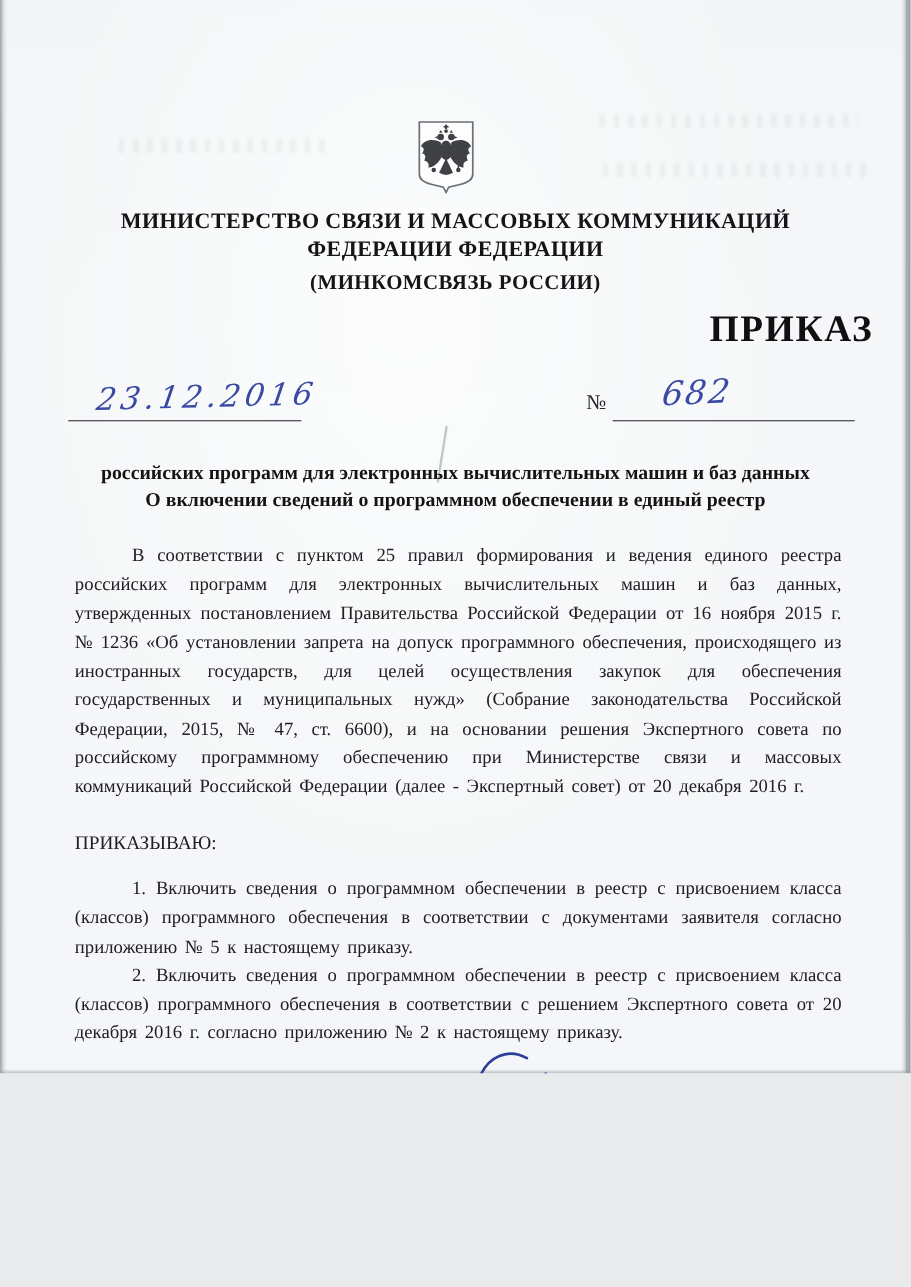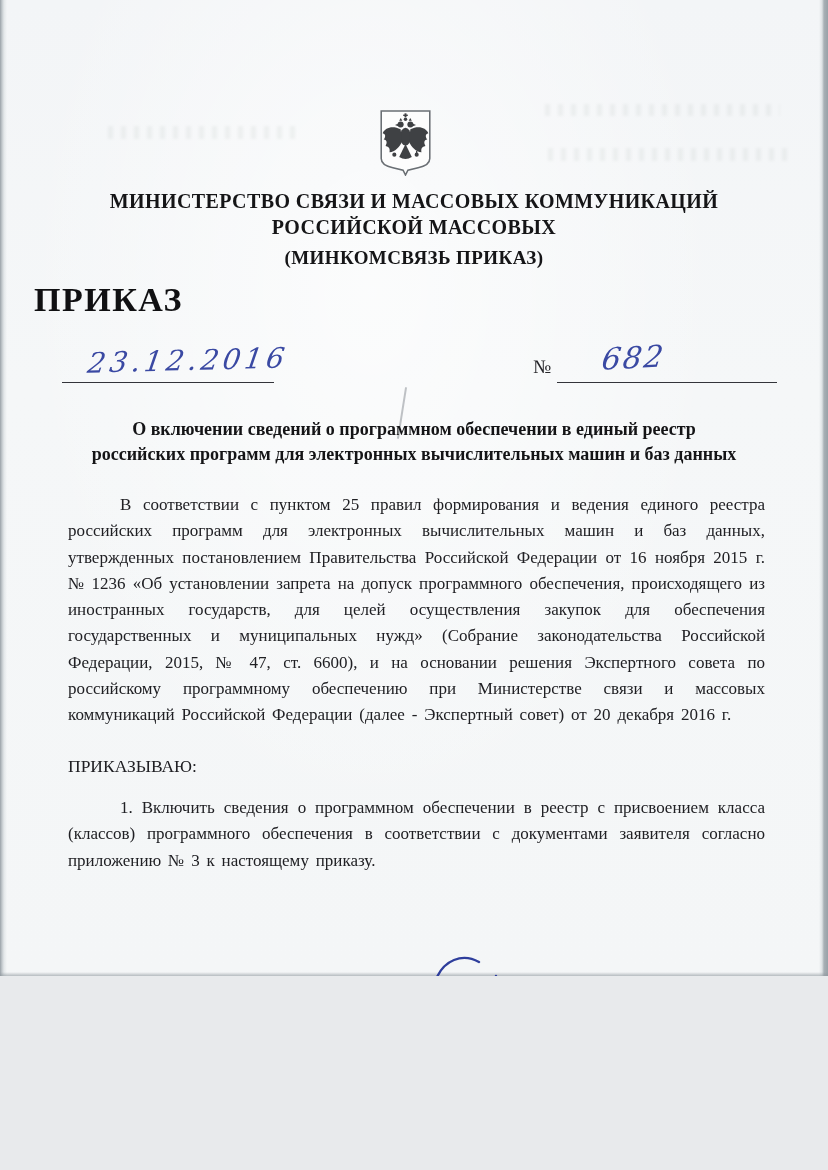--- a/index.html
+++ b/index.html
@@ -33,21 +33,21 @@
 
   
   .crest{position:absolute;left:377px;top:108px;width:57px;height:68px;}
 
   
   .org{position:absolute;left:34px;width:760px;text-align:center;
     font-weight:bold;color:#151517;letter-spacing:.4px;}
   .org1{top:190px;font-size:20px;}
   .org2{top:216px;font-size:20px;}
   .org3{top:247px;font-size:19px;}
-  .doctype{position:absolute;left:34px;top:281px;width:760px;text-align:left;
+  .doctype{position:absolute;left:34px;top:281px;width:760px;text-align:right;
     font-weight:bold;font-size:34px;letter-spacing:1.5px;color:#101012;}
 
   
   .hand{font-family:"DejaVu Serif","Liberation Serif",serif;font-style:italic;color:#3a49a3;}
   .date-hand{position:absolute;left:88px;top:344px;font-size:28px;letter-spacing:4px;
     transform:rotate(-1.5deg) skewX(-10deg);}
   .date-line{position:absolute;left:62px;top:347px;width:212px;height:35px;
     border-bottom:1.6px solid #33343a;}
   .num-sign{position:absolute;left:533px;top:356px;font-size:19px;color:#26262a;}
   .num-line{position:absolute;left:557px;top:347px;width:220px;height:35px;
@@ -105,43 +105,44 @@
         <path d="M34,22 C42,18 50,20 52.5,26 C49,27 49.5,30 51.5,32.5 C47.5,33 48,36.5 49.5,39 C45,40 45,43 45.5,45.5 C40,45.6 35,40 32.5,34.5 Z"></path>
         <path d="M29,37 L22.5,50.5 Q29,54.5 35.5,50.5 Z"></path>
         <circle cx="17.5" cy="48" r="2.1"></circle>
         <circle cx="40.5" cy="48" r="2.1"></circle>
         <rect x="39.8" y="44.2" width="1.4" height="2.6"></rect>
       </g>
     </svg>
   </div>
 
   <div class="org org1">МИНИСТЕРСТВО СВЯЗИ И МАССОВЫХ КОММУНИКАЦИЙ</div>
-  <div class="org org2">РОССИЙСКОЙ МАССОВЫХ</div>
-  <div class="org org3">(МИНКОМСВЯЗЬ ПРИКАЗ)</div>
+  <div class="org org2">ФЕДЕРАЦИИ ФЕДЕРАЦИИ</div>
+  <div class="org org3">(МИНКОМСВЯЗЬ РОССИИ)</div>
   <div class="doctype">ПРИКАЗ</div>
 
   <div class="date-line"></div>
   <div class="hand date-hand">23.12.2016</div>
   <div class="num-sign">№</div>
   <div class="num-line"></div>
   <div class="hand num-hand">682</div>
 
   <div class="order-title">
+    <div>российских программ для электронных вычислительных машин и баз данных</div>
     <div>О включении сведений о программном обеспечении в единый реестр</div>
-    <div>российских программ для электронных вычислительных машин и баз данных</div>
   </div>
 
   <div class="bodytext">
     <p>В соответствии с пунктом 25 правил формирования и ведения единого реестра российских программ для электронных вычислительных машин и баз данных, утвержденных постановлением Правительства Российской Федерации от 16 ноября 2015 г. № 1236 «Об установлении запрета на допуск программного обеспечения, происходящего из иностранных государств, для целей осуществления закупок для обеспечения государственных и муниципальных нужд» (Собрание законодательства Российской Федерации, 2015, № 47, ст. 6600), и на основании решения Экспертного совета по российскому программному обеспечению при Министерстве связи и массовых коммуникаций Российской Федерации (далее - Экспертный совет) от 20 декабря 2016 г.</p>
   </div>
 
   <div class="order-word">ПРИКАЗЫВАЮ:</div>
 
   <div class="items">
-    <p>1. Включить сведения о программном обеспечении в реестр с присвоением класса (классов) программного обеспечения в соответствии с документами заявителя согласно приложению № 3 к настоящему приказу.</p>
+    <p>1. Включить сведения о программном обеспечении в реестр с присвоением класса (классов) программного обеспечения в соответствии с документами заявителя согласно приложению № 5 к настоящему приказу.</p>
+    <p>2. Включить сведения о программном обеспечении в реестр с присвоением класса (классов) программного обеспечения в соответствии с решением Экспертного совета от 20 декабря 2016 г. согласно приложению № 2 к настоящему приказу.</p>
   </div>
 
   <div class="signer-title">Министр</div>
 
   <div class="signature">
     <svg viewBox="0 0 115 150" width="115" height="150" xmlns="http://www.w3.org/2000/svg">
       <g fill="none" stroke="#2e3e9c" stroke-width="2.4" stroke-linecap="round">
         <path d="M63,12 C47,3 27,9 19,32 C10,58 12,95 25,113 C34,125 52,129 58,119 C63,110 56,100 48,104 C41,108 43,119 53,121"></path>
         <path d="M40,60 C38,74 36,88 37,98"></path>
         <path d="M37,77 C40,64 47,59 48,66 C49,72 47,84 46,93"></path>

